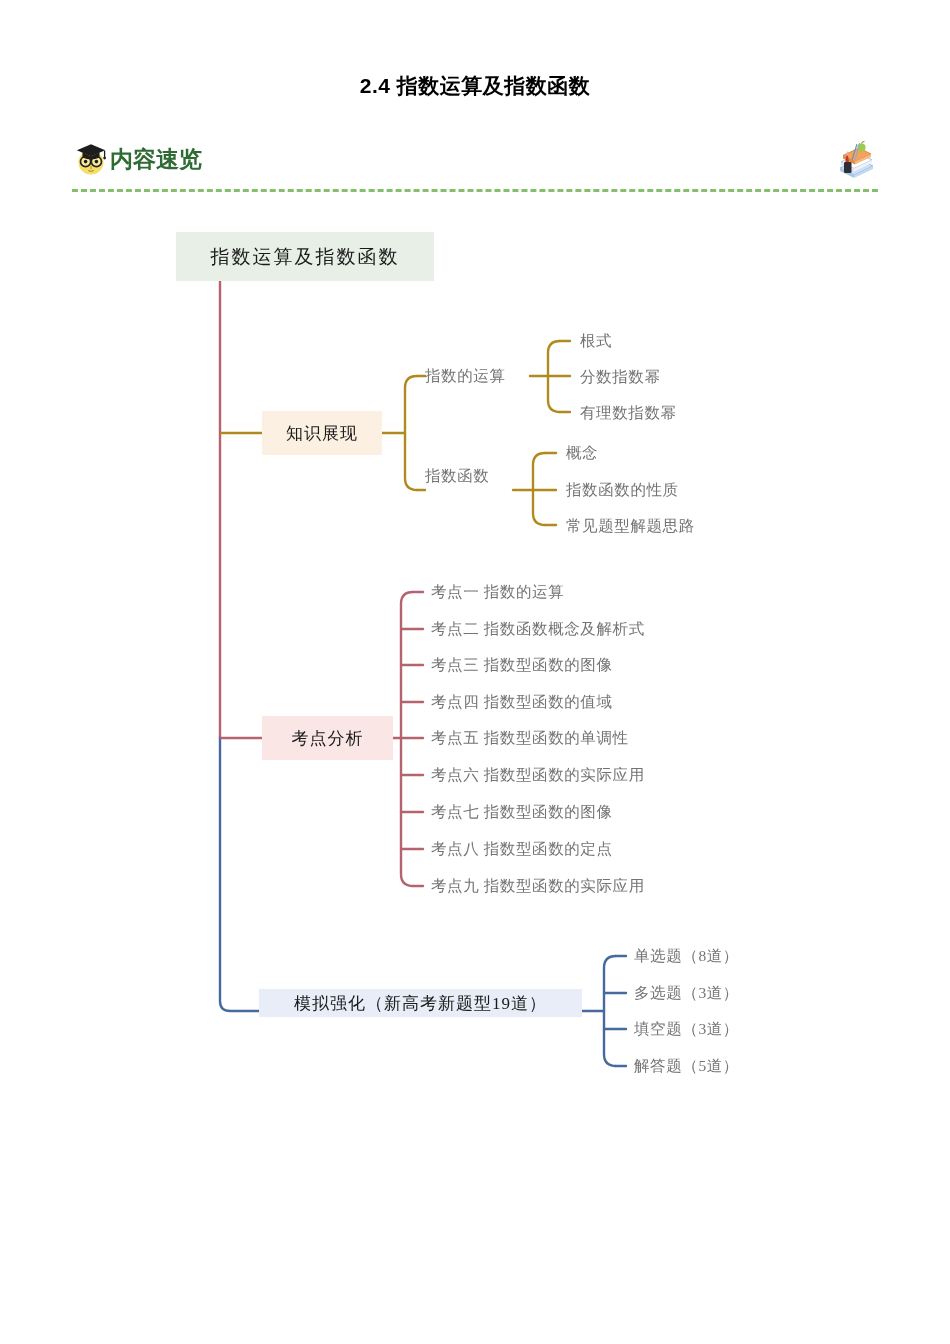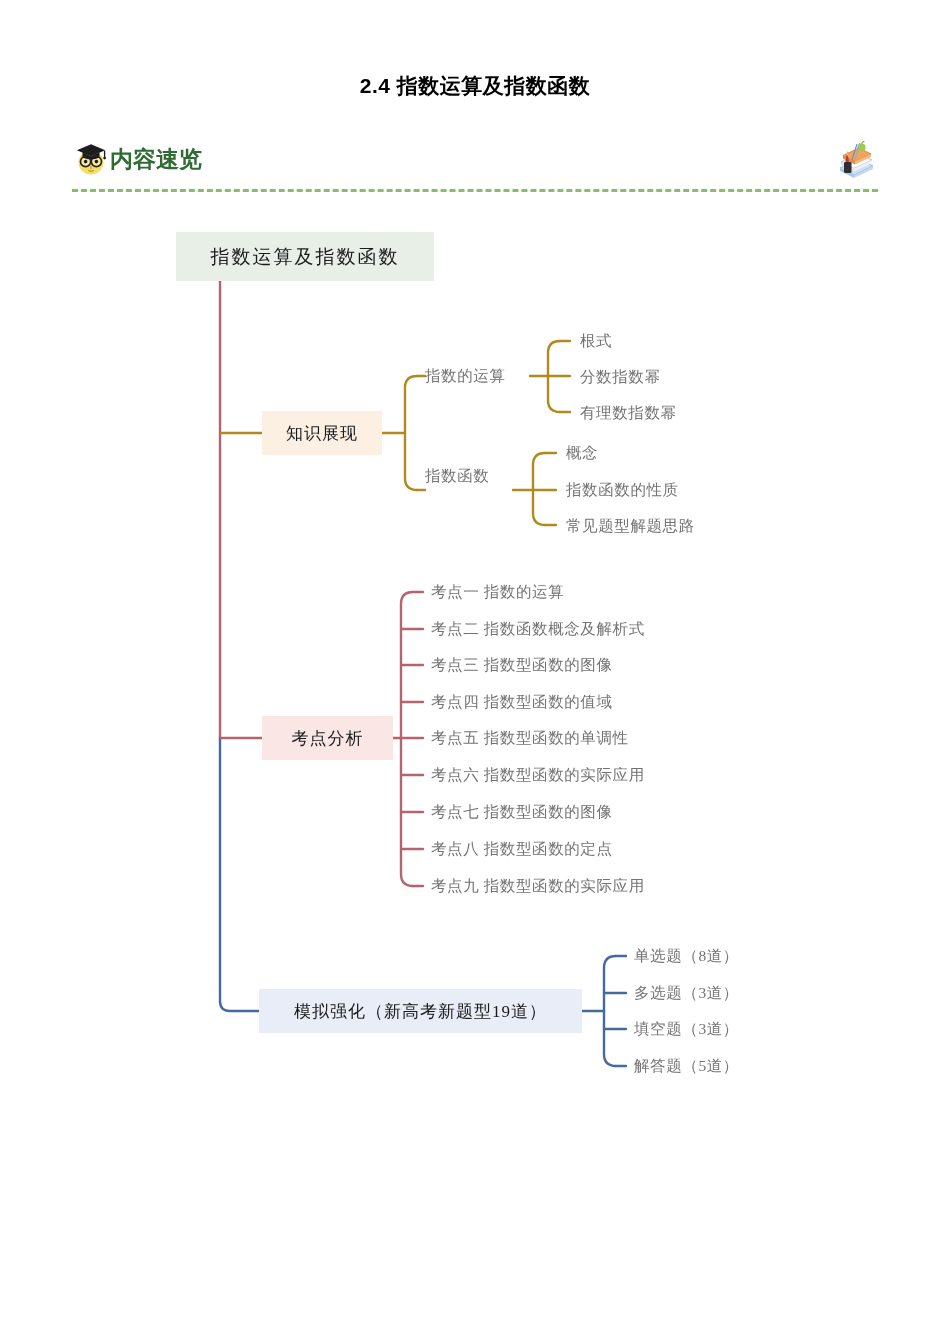--- a/index.html
+++ b/index.html
@@ -253,20 +253,20 @@
   <div class="leaf" style="left:431px; top:592px;">考点一  指数的运算</div>
   <div class="leaf" style="left:431px; top:629px;">考点二  指数函数概念及解析式</div>
   <div class="leaf" style="left:431px; top:665px;">考点三  指数型函数的图像</div>
   <div class="leaf" style="left:431px; top:702px;">考点四  指数型函数的值域</div>
   <div class="leaf" style="left:431px; top:738px;">考点五  指数型函数的单调性</div>
   <div class="leaf" style="left:431px; top:775px;">考点六  指数型函数的实际应用</div>
   <div class="leaf" style="left:431px; top:812px;">考点七  指数型函数的图像</div>
   <div class="leaf" style="left:431px; top:849px;">考点八  指数型函数的定点</div>
   <div class="leaf" style="left:431px; top:886px;">考点九  指数型函数的实际应用</div>
 
-  <div class="node-box node-m" style="left:259px; top:989px; width:323px; height:44px;">模拟强化（新高考新题型19道）</div>
+  <div class="node-box node-m" style="left:259px; top:989px; width:323px; height:28px;">模拟强化（新高考新题型19道）</div>
 
   <div class="leaf" style="left:634px; top:956px;">单选题（8道）</div>
   <div class="leaf" style="left:634px; top:993px;">多选题（3道）</div>
   <div class="leaf" style="left:634px; top:1029px;">填空题（3道）</div>
   <div class="leaf" style="left:634px; top:1066px;">解答题（5道）</div>
 
 </div>
 
 </body></html>

